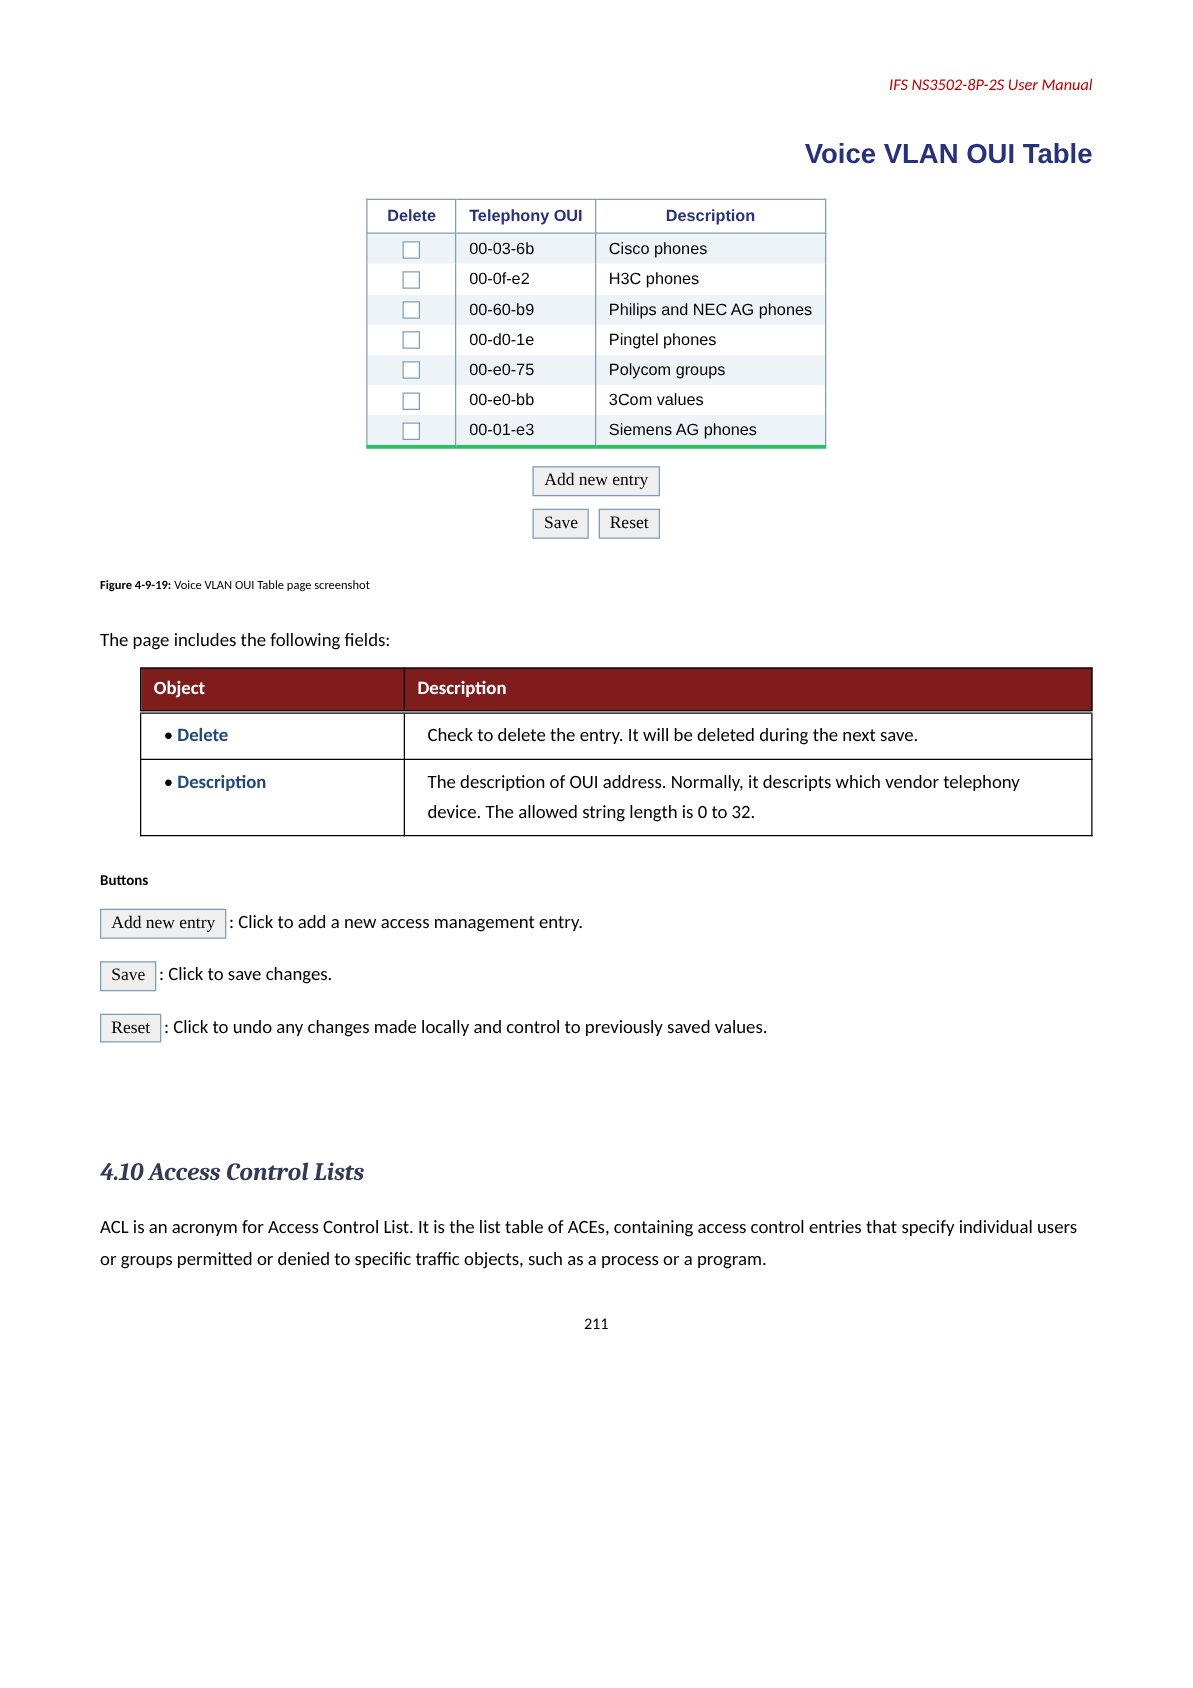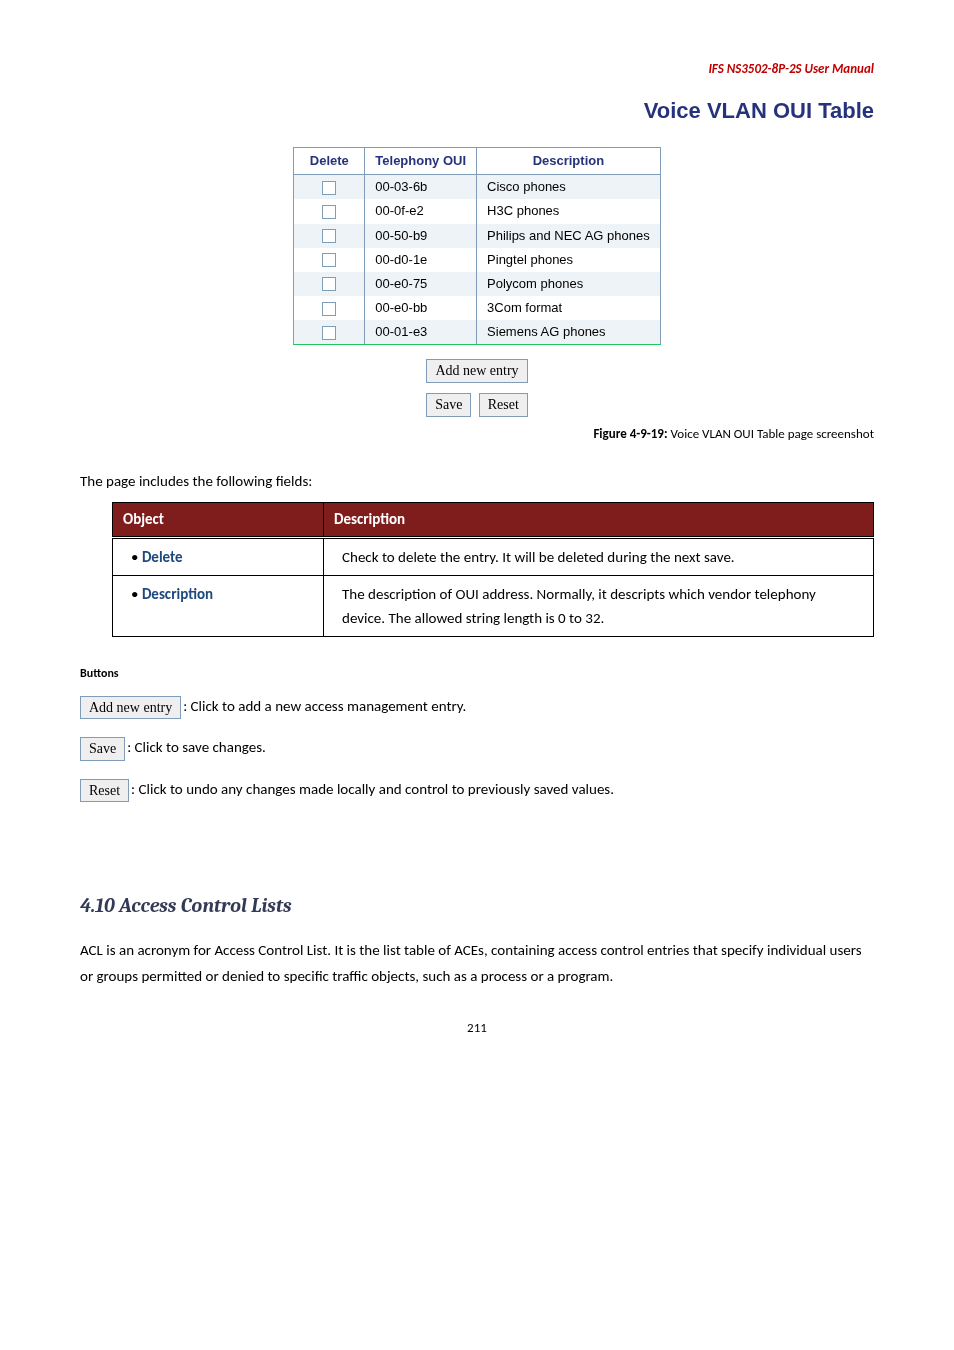--- a/index.html
+++ b/index.html
@@ -9,23 +9,23 @@
     padding: 60px 80px 40px 80px;
     box-sizing: border-box;
     color: #000;
     font-size: 15px;
     line-height: 1.4;
   }
   .page-header {
     text-align: right;
     color: #c00000;
     font-style: italic;
-    font-weight: bold;
+    font-weight: normal;
     font-size: 13px;
-    margin-bottom: 18px;
+    margin-bottom: 30px;
   }
   .oui-title {
     text-align: right;
     color: #26327c;
     font-weight: bold;
     font-size: 22px;
     margin-bottom: 20px;
     font-family: Verdana, Arial, sans-serif;
   }
   .oui-table-wrap {
@@ -44,21 +44,21 @@
     color: #26327c;
     font-weight: bold;
     padding: 4px 10px;
   }
   table.oui td {
     border-left: 1px solid #7f9db9;
     border-right: 1px solid #7f9db9;
     padding: 3px 10px;
   }
   table.oui tbody tr:last-child td {
-    border-bottom: 1px solid #22c55e;
+    border-bottom: 3px solid #22c55e;
   }
   table.oui tbody tr:nth-child(odd) td { background: #eef3f7; }
   table.oui tbody tr:nth-child(even) td { background: #ffffff; }
   table.oui td.chk { text-align: center; width: 50px; }
   .chkbox {
     display:inline-block;
     width:12px;height:12px;
     border:1px solid #7f9db9;
     background:#fff;
     vertical-align:middle;
@@ -68,23 +68,23 @@
   .gui-btn {
     display:inline-block;
     border:1px solid #7f9db9;
     background:#efefef;
     font-family: "Times New Roman", serif;
     font-size:14px;
     padding:1px 8px;
     margin:0 2px;
   }
   .figcap {
-    text-align:right;
-    margin: 8px 0 28px 0;
-    font-size:13px;
+    text-align:left;
+    margin: 30px 0 28px 0;
+    font-size:10px;
   }
   .figcap b { font-weight:bold; }
   .lead { margin: 8px 0 10px 0; }
   table.desc {
     border-collapse: collapse;
     width: 100%;
     margin: 0 0 20px 32px;
     width: calc(100% - 32px);
   }
   table.desc th {
@@ -150,37 +150,37 @@
         <td>00-03-6b</td>
         <td>Cisco phones</td>
       </tr>
       <tr>
         <td class="chk"><span class="chkbox"></span></td>
         <td>00-0f-e2</td>
         <td>H3C phones</td>
       </tr>
       <tr>
         <td class="chk"><span class="chkbox"></span></td>
-        <td>00-50-b9</td>
+        <td>00-60-b9</td>
         <td>Philips and NEC AG phones</td>
       </tr>
       <tr>
         <td class="chk"><span class="chkbox"></span></td>
         <td>00-d0-1e</td>
         <td>Pingtel phones</td>
       </tr>
       <tr>
         <td class="chk"><span class="chkbox"></span></td>
         <td>00-e0-75</td>
-        <td>Polycom phones</td>
+        <td>Polycom groups</td>
       </tr>
       <tr>
         <td class="chk"><span class="chkbox"></span></td>
         <td>00-e0-bb</td>
-        <td>3Com format</td>
+        <td>3Com values</td>
       </tr>
       <tr>
         <td class="chk"><span class="chkbox"></span></td>
         <td>00-01-e3</td>
         <td>Siemens AG phones</td>
       </tr>
     </tbody>
   </table>
 
   <div class="btn-row">

